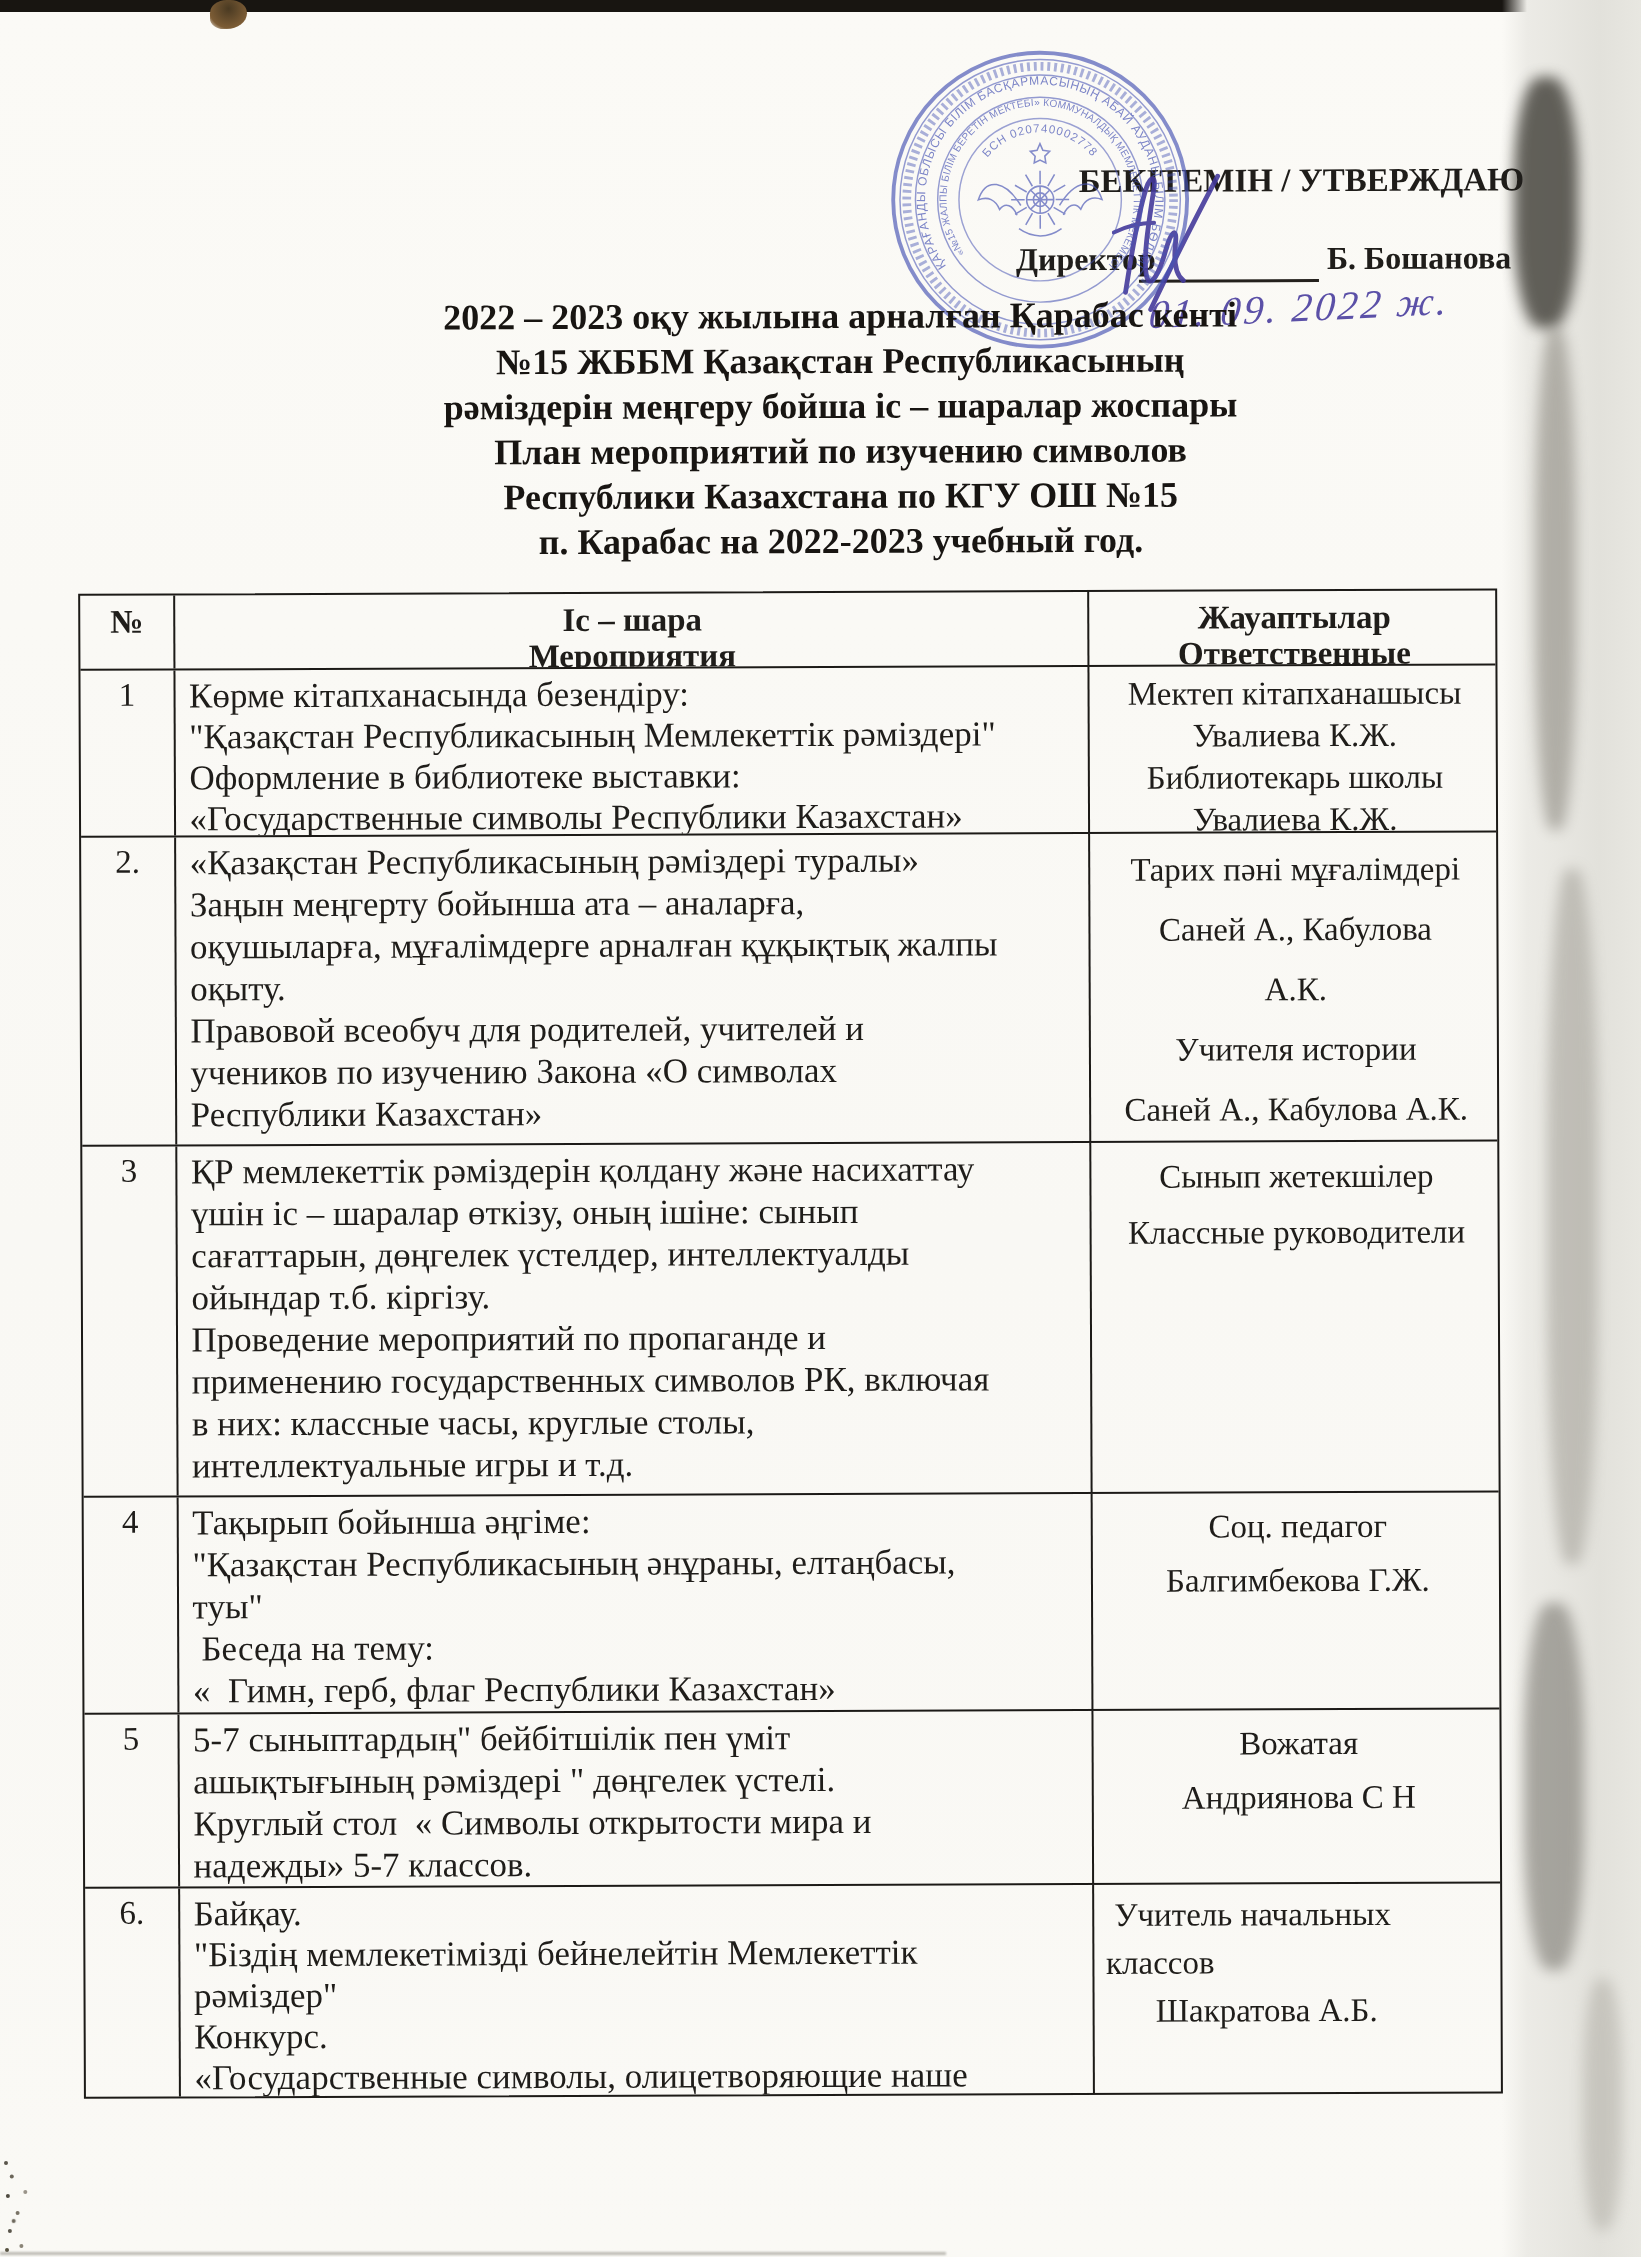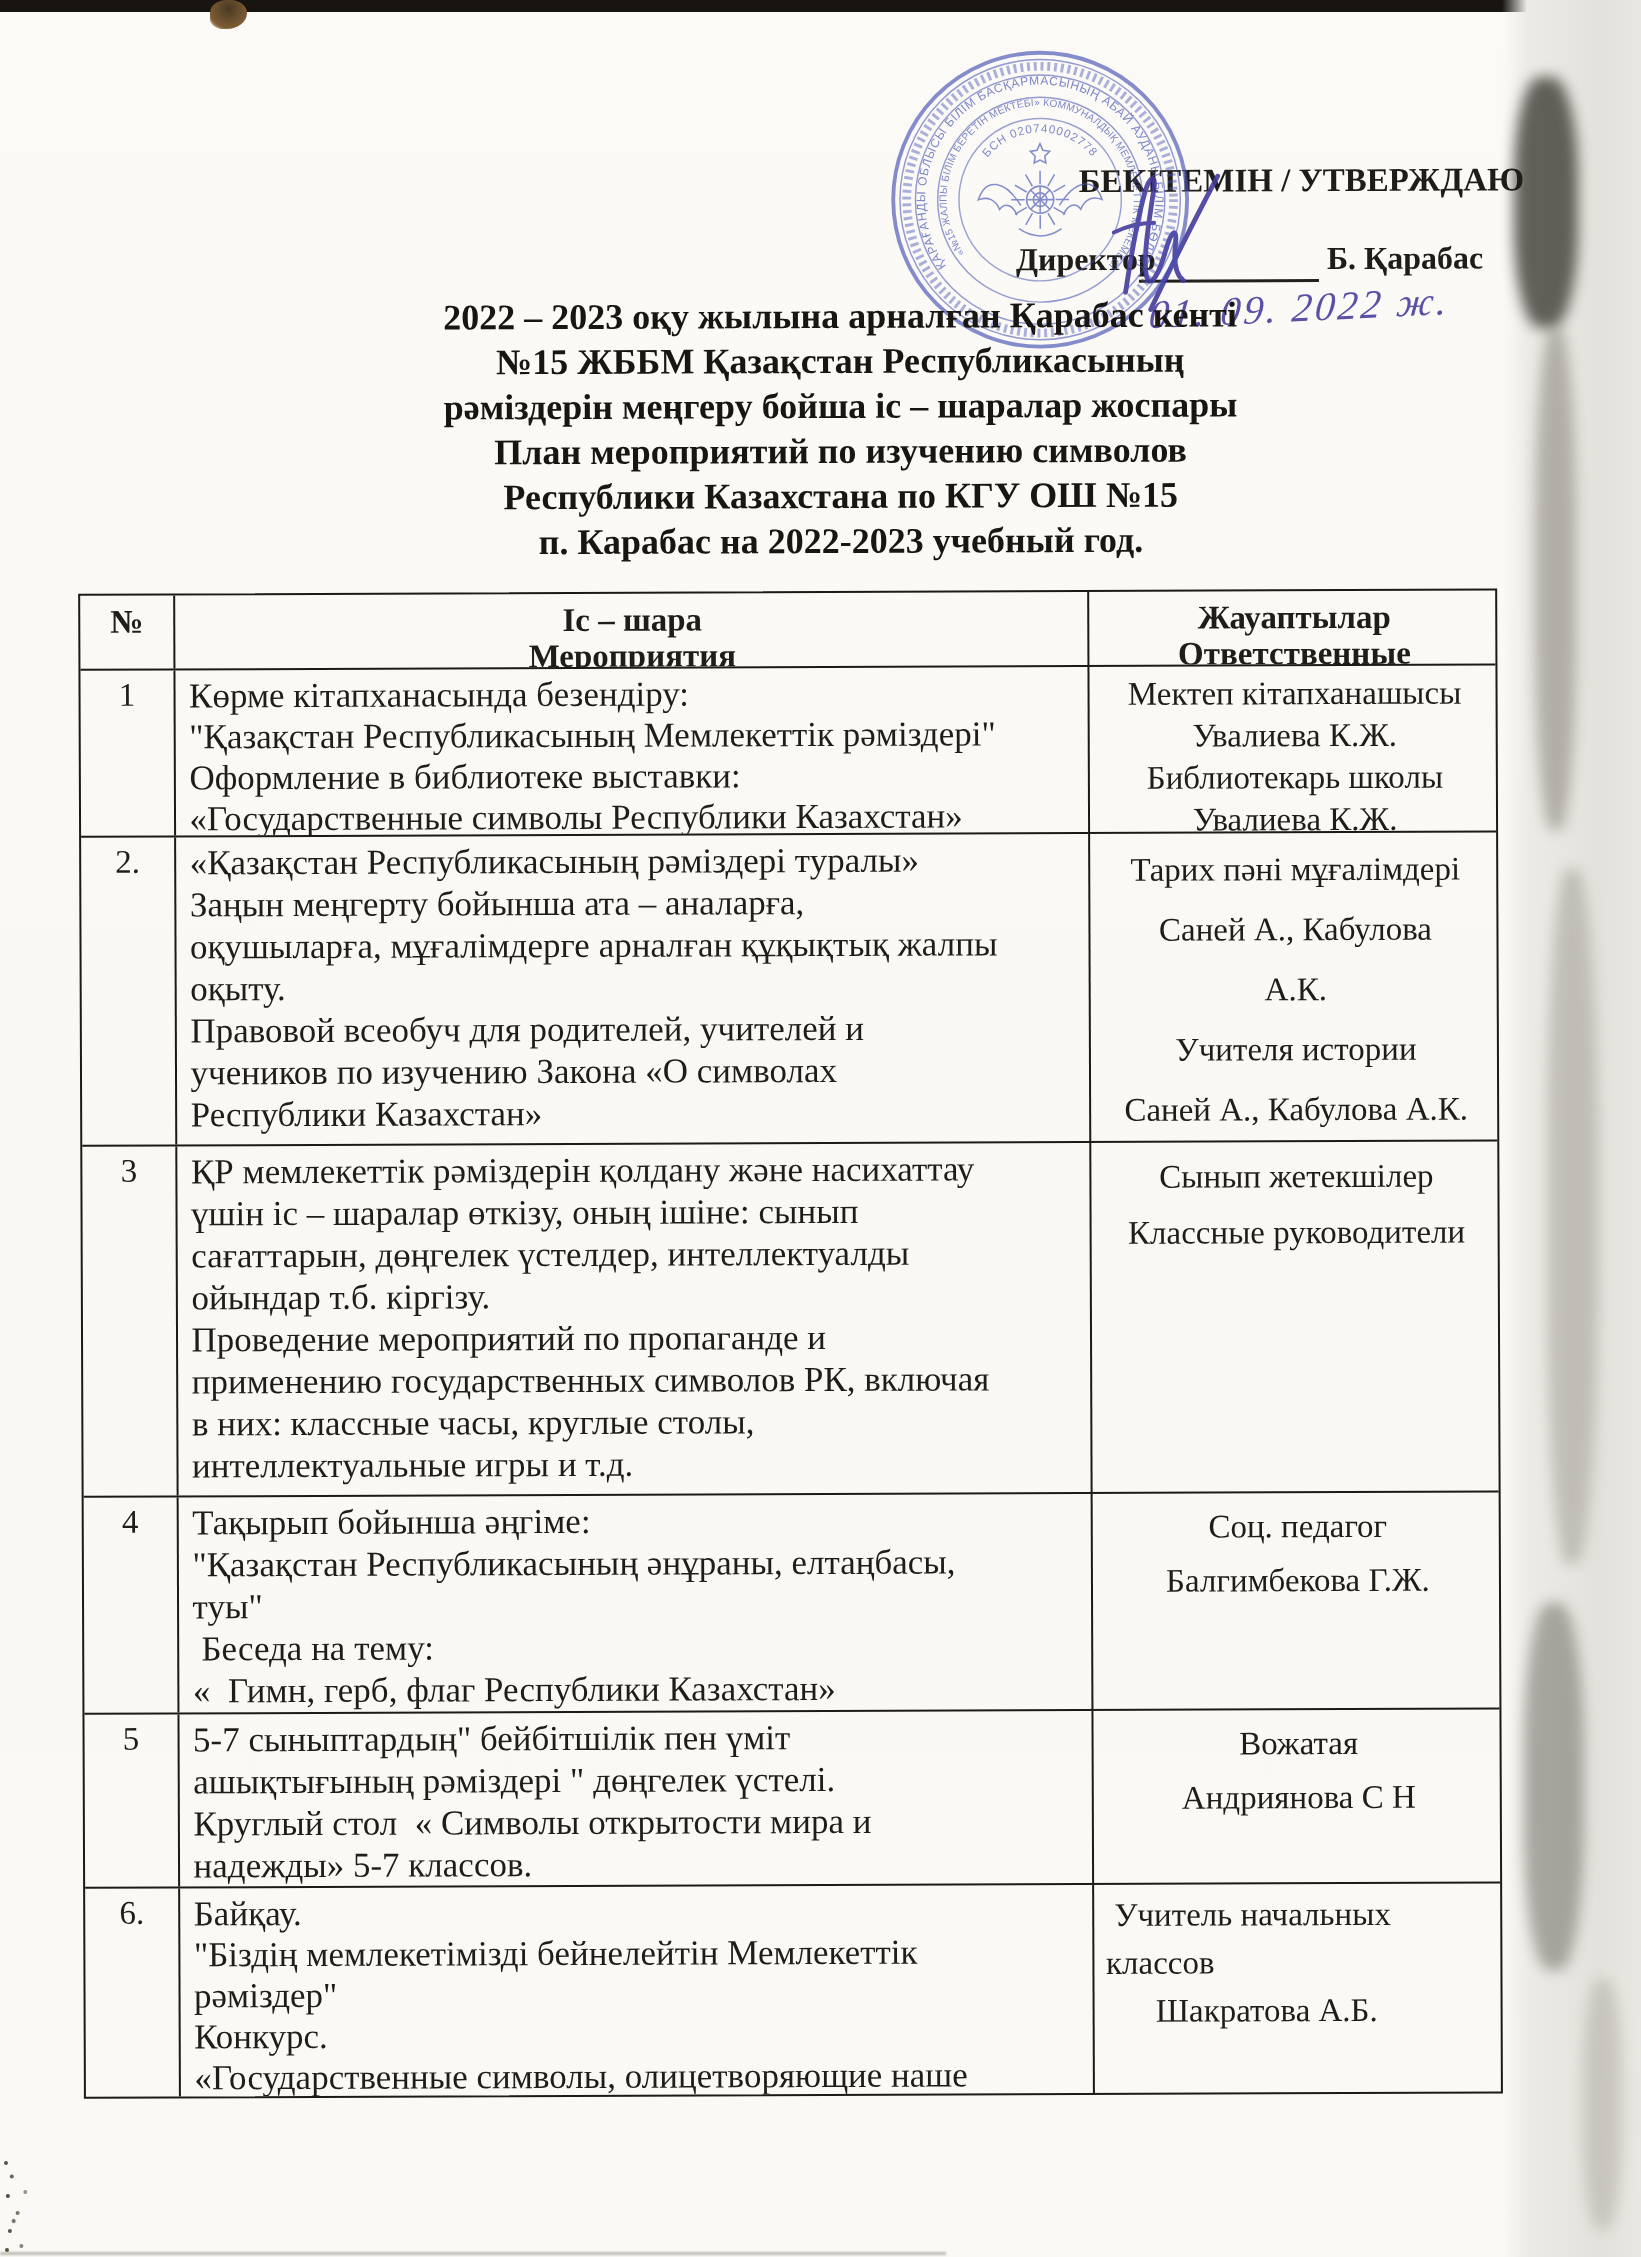--- a/index.html
+++ b/index.html
@@ -75,21 +75,21 @@
   <div class="streak streak4"></div>
   <div class="streak streak5"></div>
   <div class="bl-speckles"></div>
   <div class="bottom-line"></div>
 
   <div class="content">
 
     <div class="approve-line">БЕКІТЕМІН / УТВЕРЖДАЮ</div>
     <div class="director-label">Директор</div>
     <div class="sig-underline"></div>
-    <div class="director-name">Б. Қарабас</div>
+    <div class="director-name">Б. Бошанова</div>
 
     <svg class="signature" width="135" height="164" viewBox="0 0 140 170">
       <g fill="none" stroke="#443a9c" stroke-linecap="round" opacity="0.9">
         <path stroke-width="5" d="M14,128 C20,92 26,50 36,20 C40,8 46,6 44,20 C38,58 32,94 36,112 C40,126 50,106 56,84 C62,64 68,60 66,78 C64,96 66,110 74,116"></path>
         <path stroke-width="5" d="M40,146 C60,104 92,42 110,8"></path>
         <path stroke-width="4" d="M2,66 C14,60 30,56 44,56"></path>
       </g>
     </svg>
 
     <div class="hand-date">01. 09. 2022 ж.</div>

